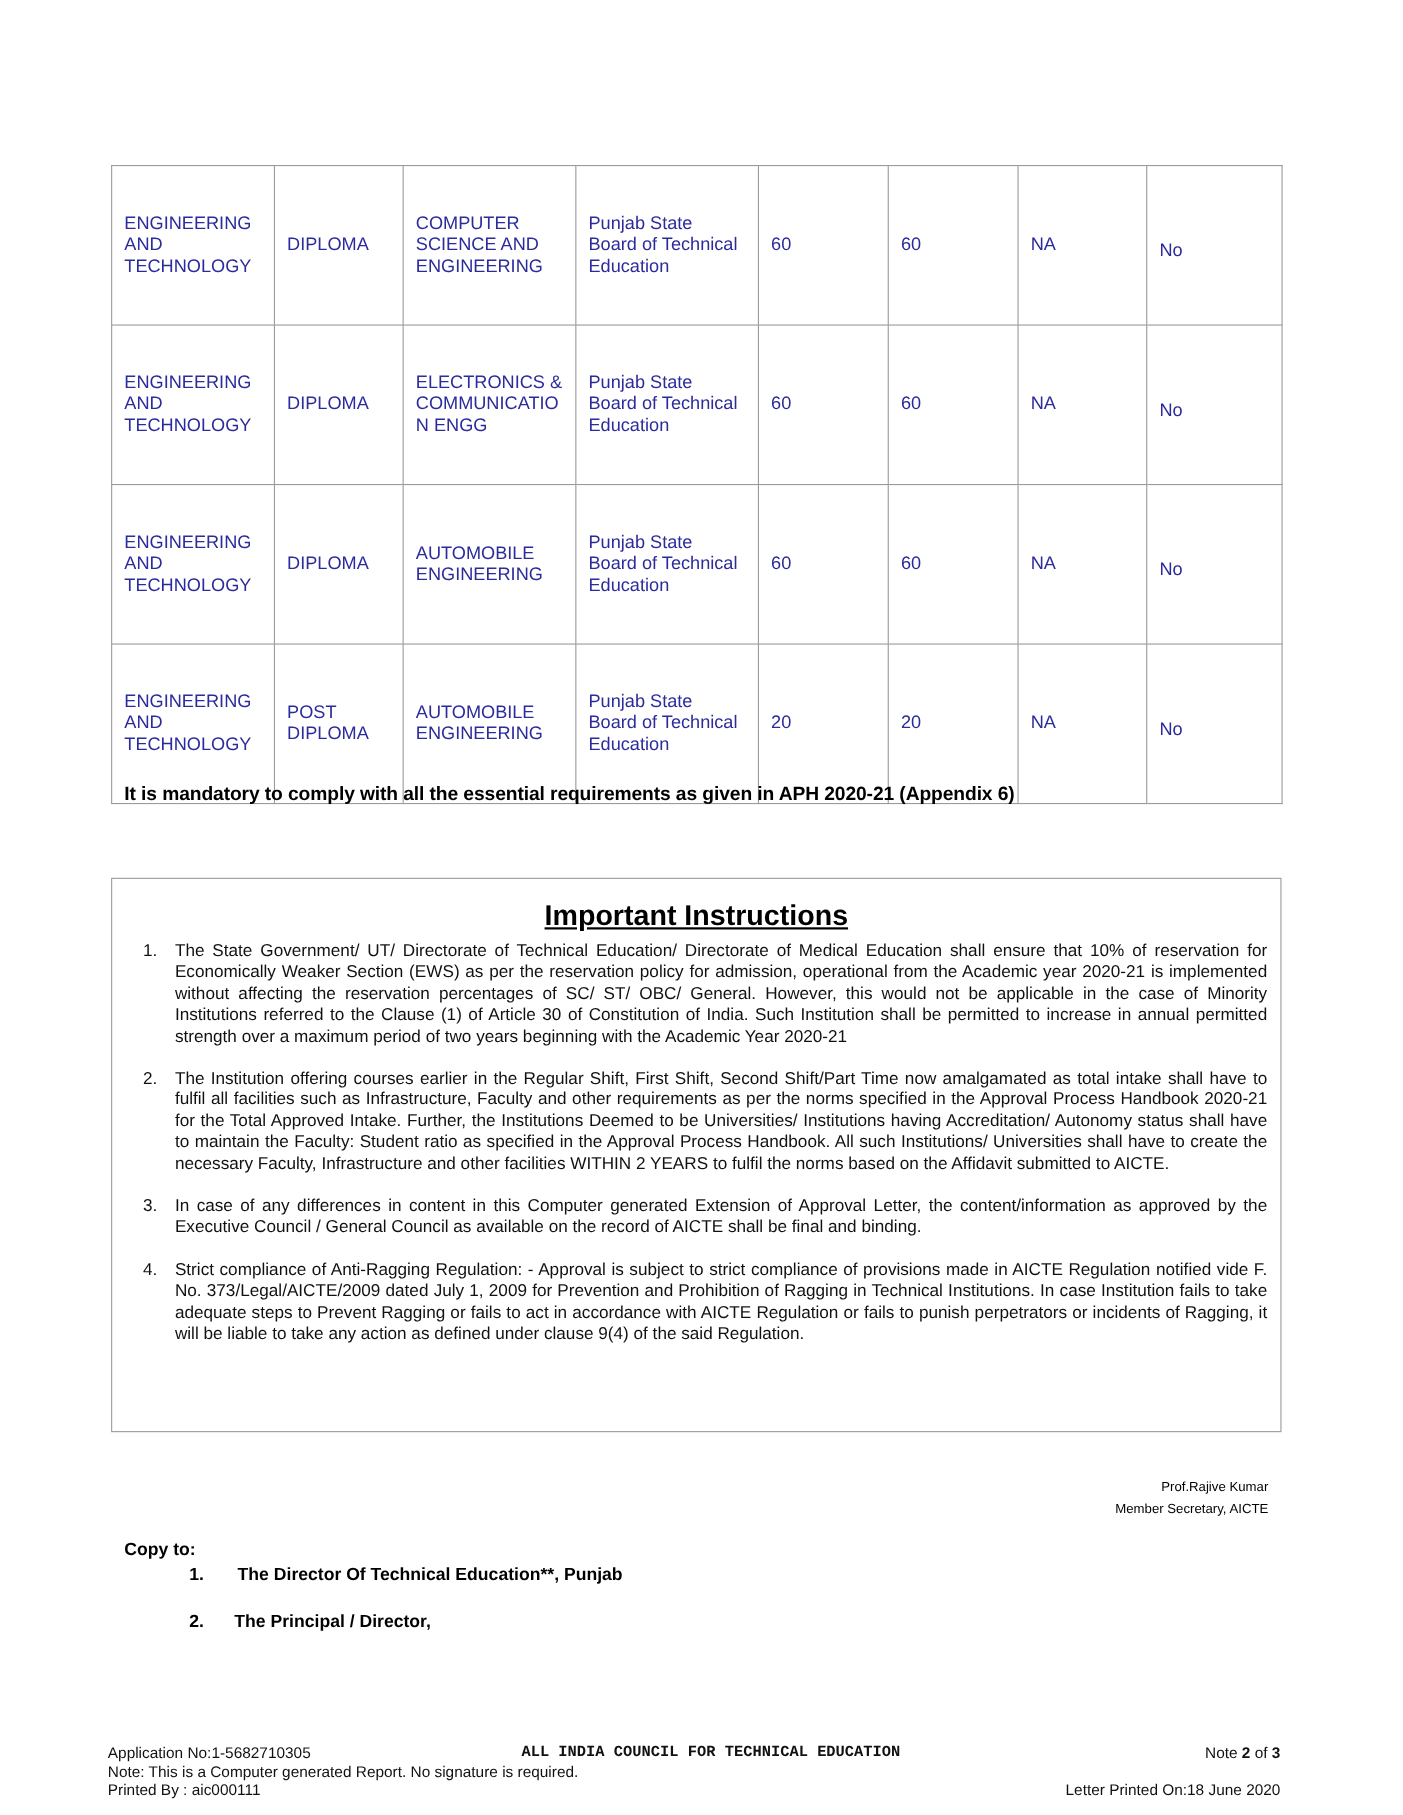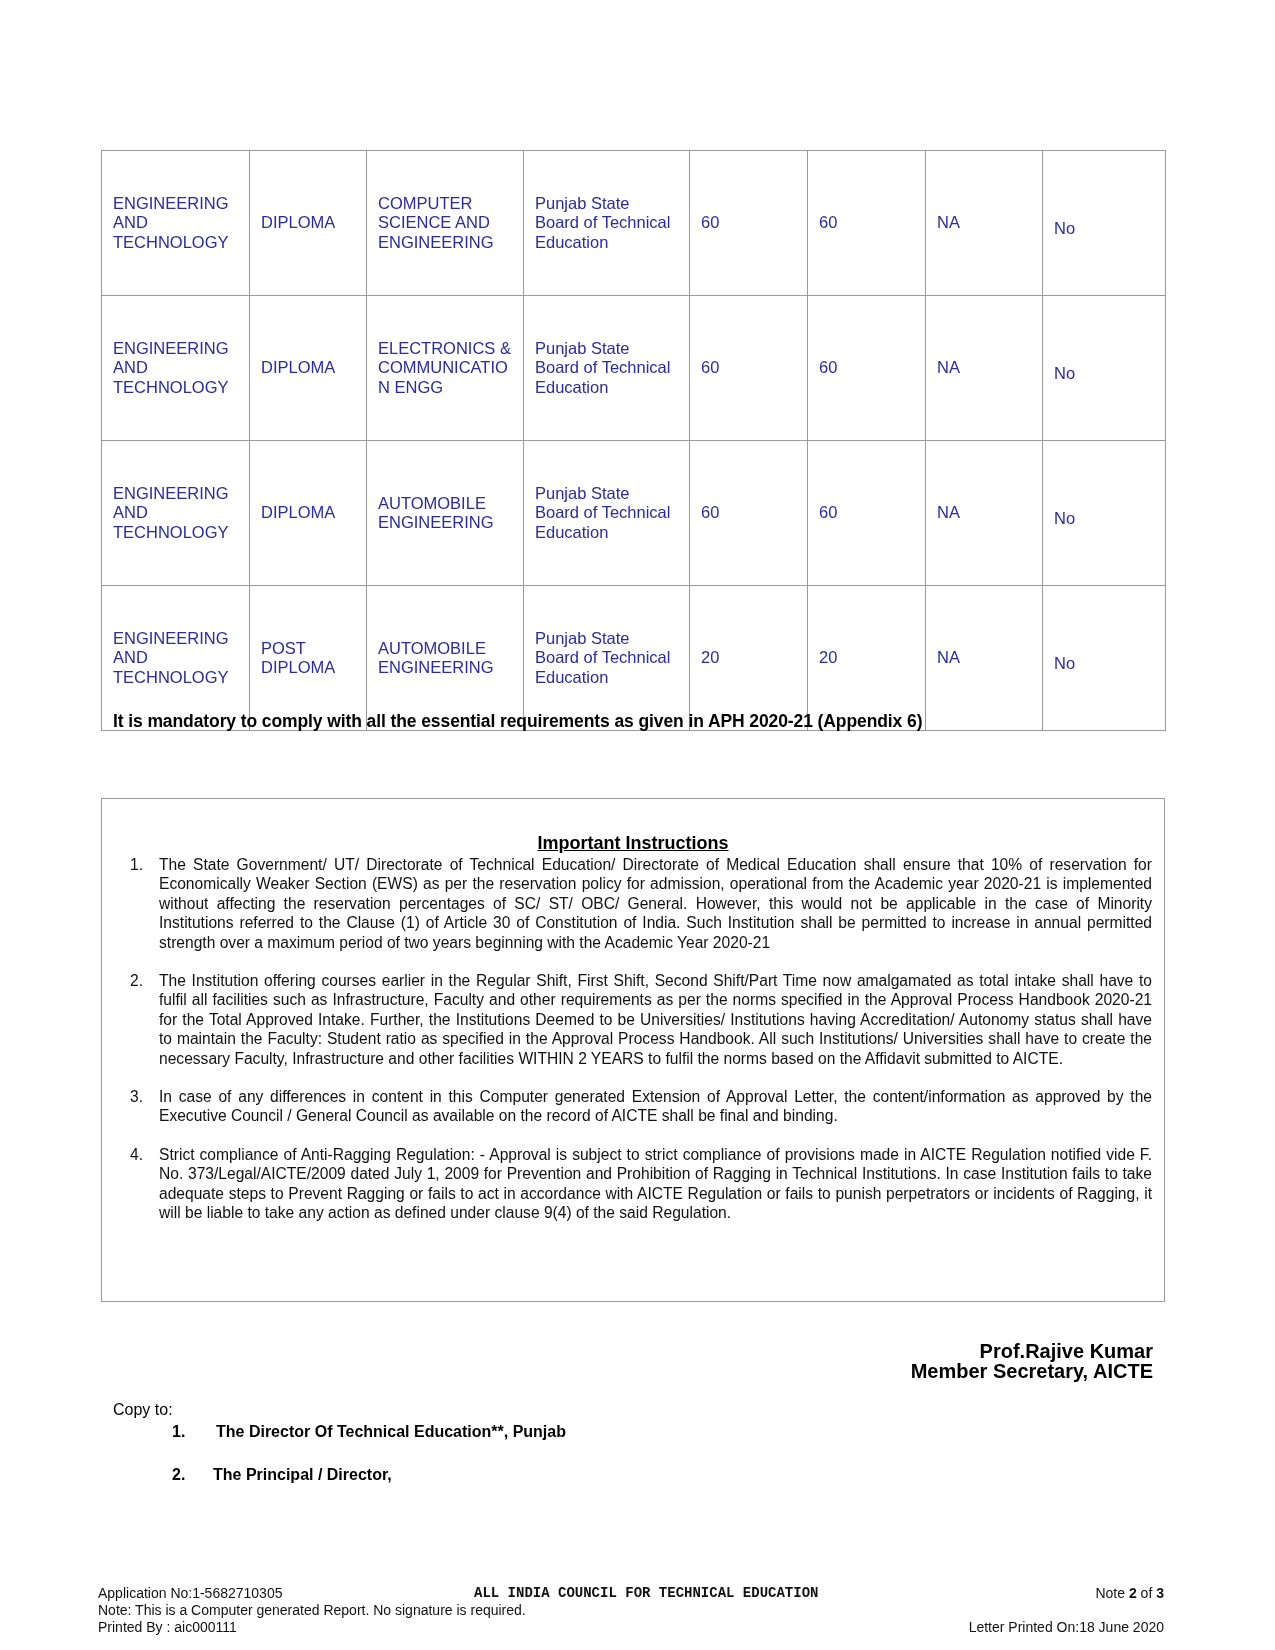--- a/index.html
+++ b/index.html
@@ -15,33 +15,33 @@
   .course-table td.c-last { vertical-align: middle; padding-bottom: 6px; margin-top: 42px; }
 
   
   .mandatory { position: absolute; left: 113px; top: 711px; font-size: 17.5px; font-weight: bold;
                letter-spacing: -0.1px; color: #000; text-align: right; }
 
   
   .instr-box { position: absolute; left: 101px; top: 798px; width: 1062px; height: 502px;
                border: 1.5px solid #9a9a9a; }
   .instr-title { position: absolute; left: 0; right: 0; top: 18px; text-align: center;
-                 font-size: 18px; font-weight: bold; text-decoration: underline; color: #000; margin-top: 16px; }
+                 font-size: 26px; font-weight: bold; text-decoration: underline; color: #000; }
   .instr-list { position: absolute; left: 22px; right: 12px; top: 56px; margin: 0; padding: 0;
                 list-style: none; }
   .instr-item { position: relative; padding-left: 35px; font-size: 15.6px; line-height: 19.4px;
                 text-align: justify; color: #111; margin-bottom: 19px; }
   .instr-num { position: absolute; left: 6px; top: 0; }
 
   
   .signature { position: absolute; right: 122px; top: 1342px; text-align: right;
-               font-size: 20px; font-weight: bold; line-height: 19.5px; color: #000; }
+               font-size: 12px; font-weight: normal; line-height: 19.5px; color: #000; }
 
   
-  .copy-label { position: absolute; left: 113px; top: 1401px; font-size: 16px; color: #000; }
+  .copy-label { position: absolute; left: 113px; top: 1401px; font-size: 16px; color: #000; font-weight: bold; }
   .copy-item { position: absolute; font-size: 16px; font-weight: bold; color: #000; }
   .copy-item .num { display: inline-block; width: 44px; }
 
   
   .footer { position: absolute; left: 98px; right: 111px; top: 1585px; font-size: 14px;
             line-height: 17px; color: #111; }
   .footer .row { position: relative; height: 17px; }
   .footer .center { position: absolute; left: 376px; font-weight: bold; font-family: Liberation Mono, monospace; }
   .footer .right { position: absolute; right: 0; }
   .footer b { font-weight: bold; }

